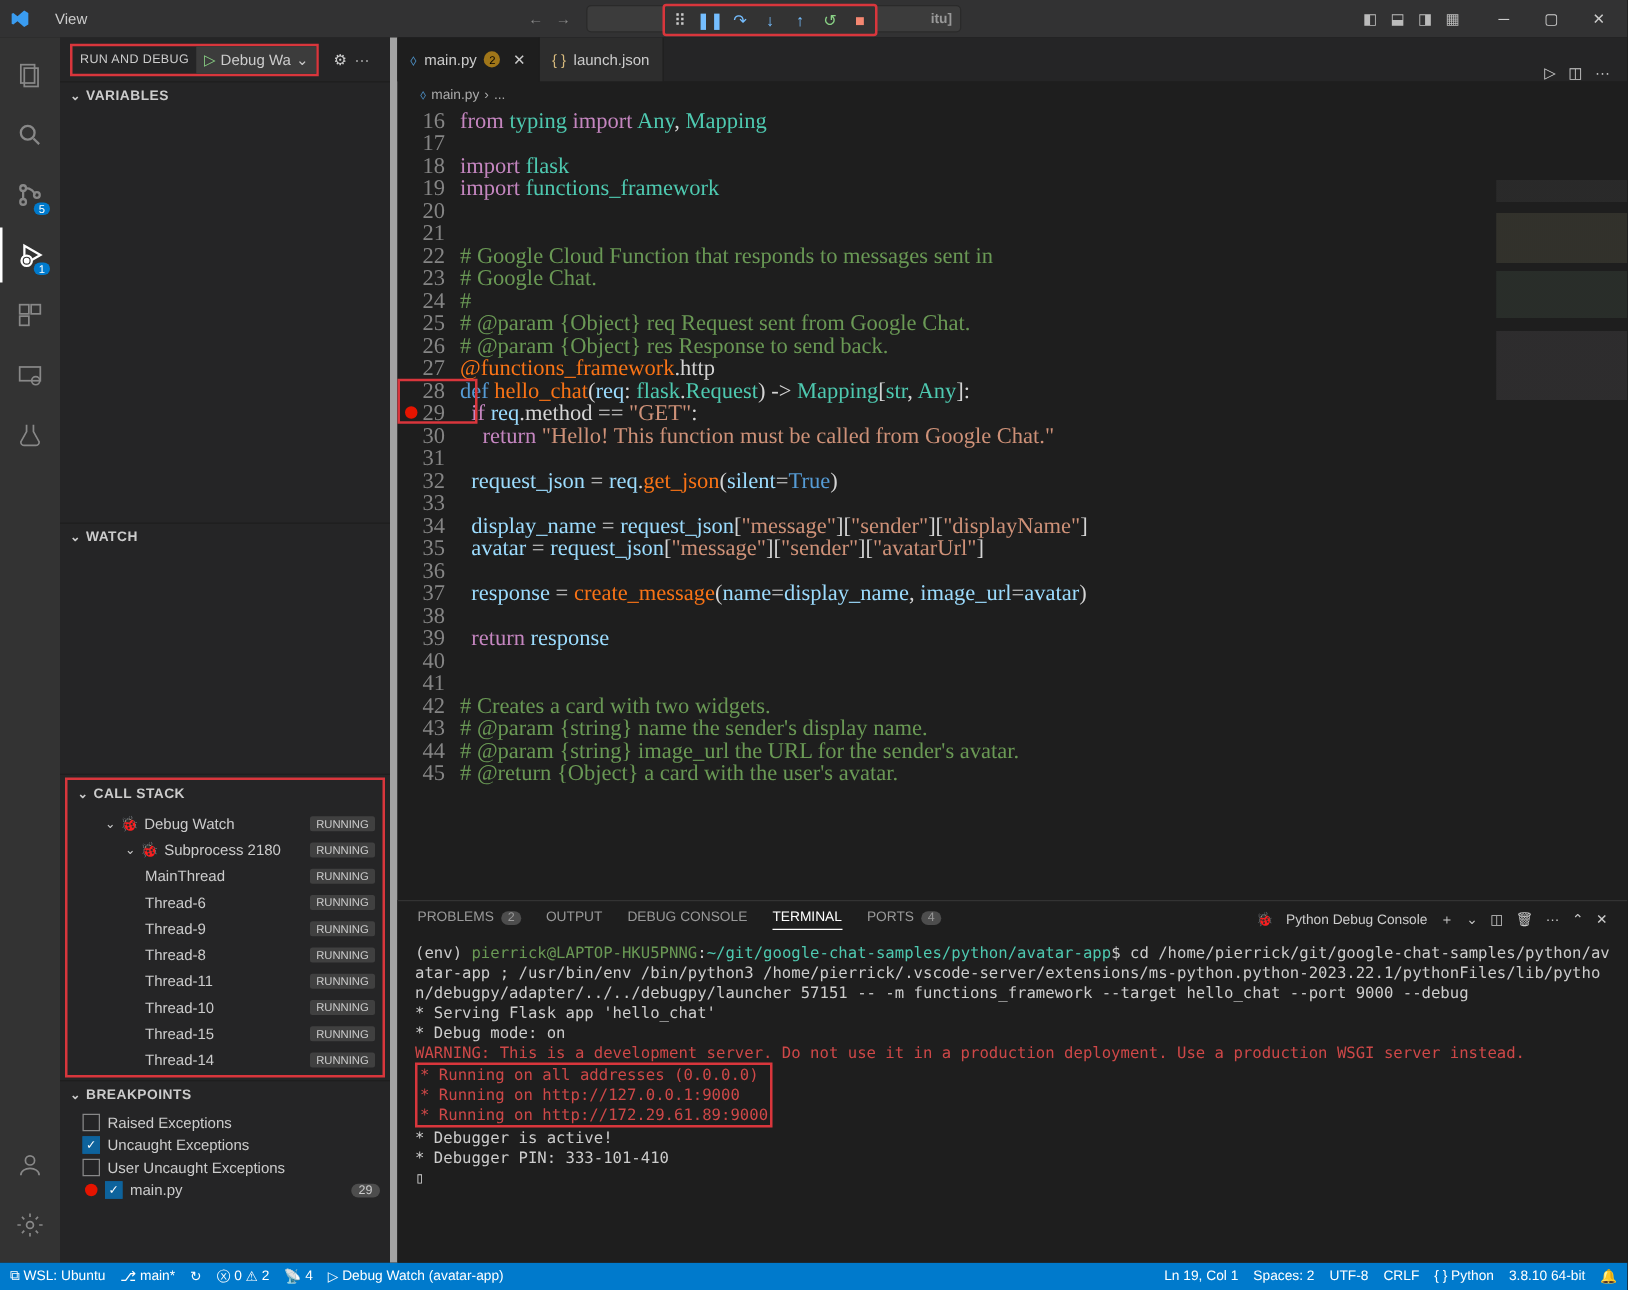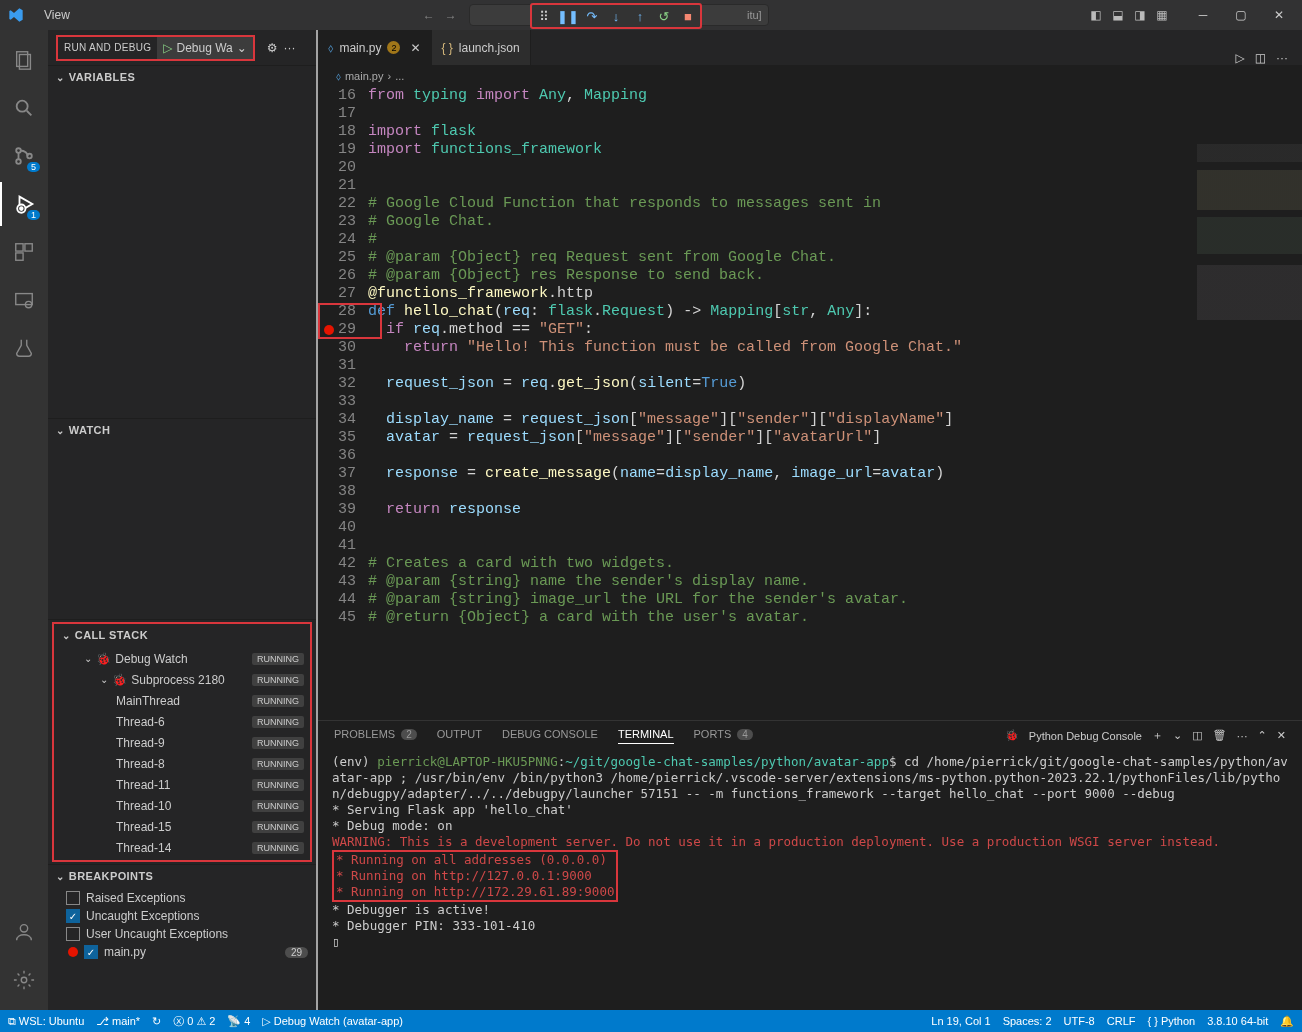--- a/index.html
+++ b/index.html
@@ -2,38 +2,38 @@
 <html><head>
 <meta charset="utf-8">
 <style>
 * { margin: 0; padding: 0; box-sizing: border-box; }
 body { font-family: 'Segoe UI', Arial, sans-serif; font-size: 12px; background: #1e1e1e; color: #cccccc; width: 1302px; height: 1032px; overflow: hidden; }
 .titlebar { height: 30px; background: #323233; display: flex; align-items: center; padding: 0 8px; justify-content: space-between; }
 .titlebar-left { display: flex; align-items: center; gap: 4px; }
 .vscode-logo { width: 16px; height: 16px; display: flex; align-items:center; justify-content:center; }
 .menubar { display: flex; gap: 2px; margin-left: 8px; flex-direction: column; }
 .menuitem { padding: 4px 8px; color: #ccc; font-size: 12px; cursor: pointer; }
-.titlebar-center { display:flex; align-items:center; gap:10px; flex:1; justify-content:center; height:100%; }
+.titlebar-center { display:flex; align-items:center; gap:10px; flex:1; justify-content:center; height:100%;font-weight:bold; }
 .nav-arrows { display:flex; gap:6px; }
 .nav-arrow { color:#888; width:16px; text-align:center; }
 .searchbox { width:300px; height:22px; background:#3c3c3c; border:1px solid #2a2a2a; border-radius:4px; color:#999; font-size:11px; display:flex; align-items:center; padding:0 6px; justify-content:flex-end;}
 .debug-toolbar { position:absolute; left:530px; top:3px; height:26px; background:#333; border:2px solid #d9363c; border-radius:3px; display:flex; align-items:center; padding:0 4px; gap:8px; z-index:10;}
 .debug-toolbar .dbtn { width:16px; height:16px; display:flex; align-items:center; justify-content:center; color:#ccc; font-size:13px; }
 .titlebar-right { display:flex; align-items:center; gap:8px; }
 .win-btn { width:30px; height:28px; display:flex; align-items:center; justify-content:center; color:#ccc; }
 .layout-icons { display:flex; gap:6px; margin-right:10px;}
 .layout-icon { width:16px; height:16px; display:flex; align-items:center; justify-content:center; color:#bbb;}
 .main { display:flex; height: calc(100% - 30px - 22px); }
 .activitybar { width:48px; background:#333333; display:flex; flex-direction:column; align-items:center; padding-top:8px; gap:4px; justify-content:space-between;}
 .activitybar-top { display:flex; flex-direction:column; align-items:center; gap:4px;}
 .activitybar-bottom { display:flex; flex-direction:column; align-items:center; gap:4px; padding-bottom:8px;}
 .act-icon { width:48px; height:44px; display:flex; align-items:center; justify-content:center; color:#888; font-size:20px; position:relative;}
 .act-icon.active { color:#fff; border-left:2px solid #fff;}
 .badge { position:absolute; bottom:6px; right:8px; background:#007acc; color:#fff; border-radius:8px; font-size:9px; padding:0 4px; min-width:12px; text-align:center;}
-.sidebar { width:270px; background:#252526; display:flex; flex-direction:column; border-right:2px solid #a3a3a3;}
+.sidebar { width:270px; background:#252526; display:flex; flex-direction:column; border-right:6px solid #a3a3a3;}
 .sidebar-header { height:35px; display:flex; align-items:center; padding:0 8px; gap:6px;}
 .run-debug-box { border:2px solid #d9363c; display:flex; align-items:center; height:26px; padding-left:6px;}
 .run-debug-label { font-size:10px; color:#ccc; font-weight:500; letter-spacing:0.3px;}
 .config-select { display:flex; align-items:center; background:#3c3c3c; height:22px; padding:0 6px; margin-left:6px; gap:4px; font-size:12px;}
 .gear { color:#ccc; margin-left:6px;}
 .panel-section { border-top:1px solid #1e1e1e;}
 .panel-header { height:22px; display:flex; align-items:center; padding:0 8px; gap:4px; color:#ccc; font-size:11px; font-weight:600; letter-spacing:0.4px;}
 .chev { font-size:10px; color:#ccc;}
 .panel-body { padding:2px 0;}
 .callstack-red { border:2px solid #d9363c; margin:2px 4px; }
@@ -50,21 +50,21 @@
 .pill-grey { background:#4d4d4d; color:#ccc; border-radius:8px; padding:0 6px; font-size:10px;}
 .editor-area { flex:1; display:flex; flex-direction:column; background:#1e1e1e; position:relative;}
 .tab-row { height:35px; display:flex; align-items:flex-end; background:#252526; justify-content:space-between;}
 .tabs-left{display:flex; height:100%;}
 .tab { height:35px; display:flex; align-items:center; gap:6px; padding:0 10px; background:#2d2d2d; border-right:1px solid #1e1e1e;}
 .tab.active { background:#1e1e1e;}
 .tab .tname { font-size:12px;}
 .tab .dot2 { background:#a07619; color:#000; border-radius:50%; width:13px; height:13px; font-size:9px; display:flex; align-items:center; justify-content:center;}
 .tab-icons-right{display:flex; gap:10px; padding-right:14px; align-items:center; color:#ccc;}
 .crumbs { height:22px; display:flex; align-items:center; gap:4px; padding:0 18px; color:#aaa; font-size:11px;}
-.editor-body { flex:1; display:flex; overflow:hidden; font-family:Liberation Mono, monospace; font-size:15px; position:relative;}
+.editor-body { flex:1; display:flex; overflow:hidden; font-family:Liberation Serif, serif; font-size:18px; position:relative;}
 .gutter { width:50px; text-align:right; color:#858585; padding-right:12px; line-height:18px; padding-top:0px;}
 .gutter-line{height:18px;}
 .code { flex:1; line-height:18px; white-space:pre; padding-top:0px; overflow:hidden;}
 .code-line{height:18px;}
 .bp-mark { position:absolute; left:300px; width:66px; height:36px; border:2px solid #d9363c; z-index:5;}
 .bp-dot-ed { position:absolute; width:10px; height:10px; background:#e51400; border-radius:50%; left:308px; z-index:6;}
 .minimap { position:absolute; right:0; top:57px; width:105px; height:220px; opacity:0.55; background:linear-gradient(#333 0 8%, transparent 8% 12%, #424136 12% 30%, transparent 30% 33%, #323a33 33% 50%, transparent 50% 55%, #3a383a 55% 80%, transparent 80% 100%);}
 .panel-tabs { height:30px; display:flex; align-items:center; gap:20px; padding:0 16px; border-top:1px solid #333; background:#1e1e1e; justify-content:space-between;}
 .ptabs-left{display:flex; gap:20px; align-items:center;}
 .ptab { font-size:11px; color:#999; display:flex; align-items:center; gap:6px; padding-bottom:3px;}
@@ -73,21 +73,21 @@
 .ptabs-right{display:flex; gap:10px; align-items:center; color:#ccc; font-size:11px;}
 .terminal { flex:0 0 auto; height:260px; background:#1e1e1e; font-family:'Consolas',monospace; font-size:12.5px; line-height:16px; padding:4px 14px; color:#ccc; overflow:hidden;}
 .term-green{color:#6a9955;}
 .term-cyan{color:#4ec9b0;}
 .term-red{color:#ce4848;}
 .term-yellow{color:#c9a227;}
 .term-box{border:2px solid #d9363c; display:inline-block; padding:0 2px;}
 .statusbar { height:22px; background:#007acc; color:#fff; display:flex; align-items:center; justify-content:space-between; padding:0 8px; font-size:11px;}
 .status-left, .status-right { display:flex; align-items:center; gap:12px;}
 .status-item { display:flex; align-items:center; gap:3px;}
-.k-blue{color:#569cd6;} .k-purple{color:#c586c0;} .k-teal{color:#4ec9b0;} .k-yellow{color:#fef9c3;} .k-green{color:#6a9955;} .k-str{color:#ce9178;} .k-var{color:#9cdcfe;} .k-white{color:#d4d4d4;}
+.k-blue{color:#569cd6;} .k-purple{color:#c586c0;} .k-teal{color:#4ec9b0;} .k-yellow{color:#f97316;} .k-green{color:#6a9955;} .k-str{color:#ce9178;} .k-var{color:#9cdcfe;} .k-white{color:#d4d4d4;}
 svg { display:block; }
 </style>
 </head>
 <body>
 
 <div class="titlebar">
   <div class="titlebar-left">
     <div class="vscode-logo">
       <svg width="16" height="16" viewBox="0 0 24 24">
           <path fill="#3a9cf0" d="M17 2l5 3v14l-5 3-8-7-5 4-2-1V6l2-1 5 4 8-7z"></path>

